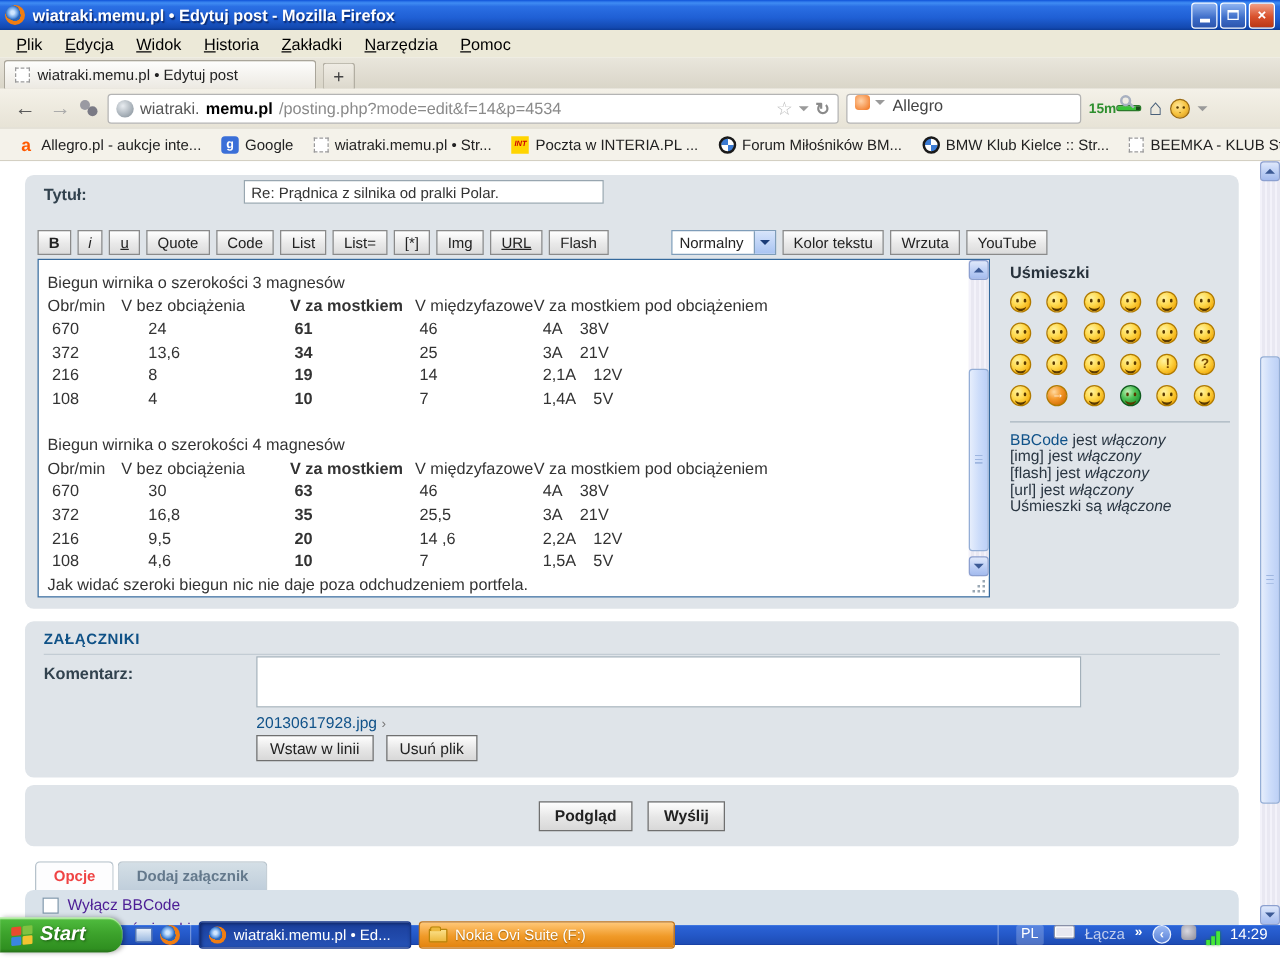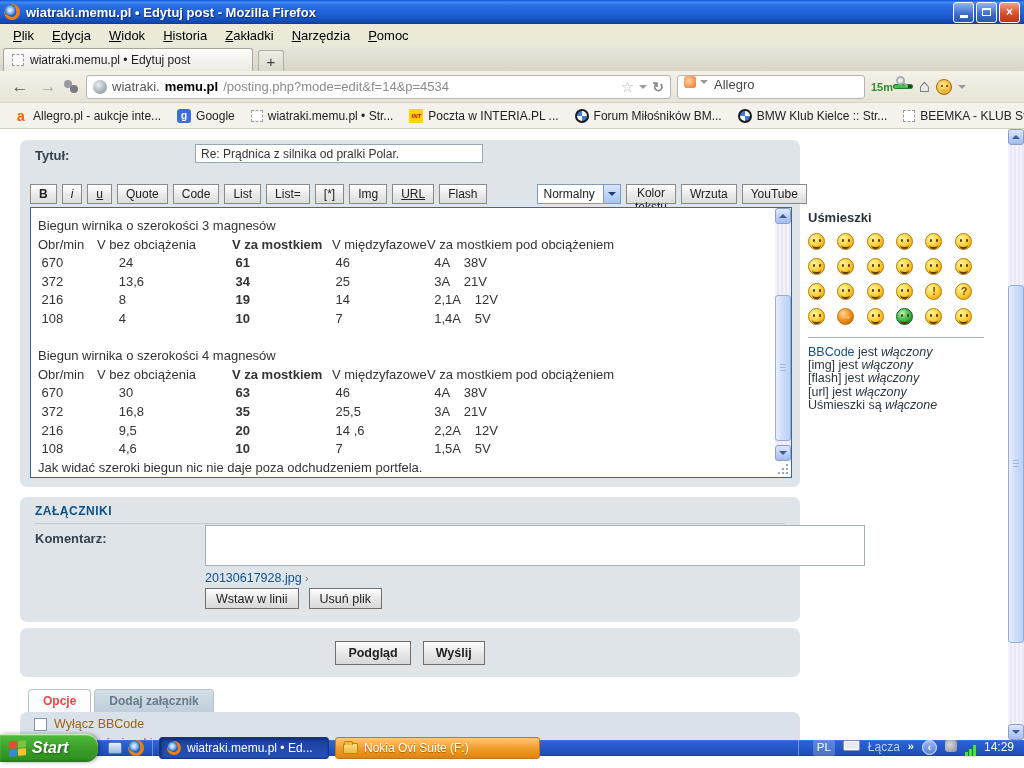--- a/index.html
+++ b/index.html
@@ -74,21 +74,21 @@
   .bm-item{display:flex;align-items:center;gap:5px;padding:2px 6px;white-space:nowrap;}
   .bm-ico{display:inline-flex;width:14px;height:14px;align-items:center;justify-content:center;flex:none;font-weight:bold;}
   .allegro-icon{color:#ff5a00;font-size:14px;}
   .google-icon{background:#3a6fd8;color:#fff;border-radius:3px;font-size:10px;}
   .placeholder-icon{width:12px;height:12px;border:1px dashed #9a9a9a;background:#fff;}
   .interia-icon{background:#ffd400;color:#c00;font-size:6px;font-style:italic;}
   .bmw-icon{border-radius:50%;border:2px solid #1a1a1a;background:conic-gradient(#fff 0 90deg,#3b7bd4 0 180deg,#fff 0 270deg,#3b7bd4 0);}
 
   
   .viewport{position:absolute;top:129px;left:0;width:1008px;height:611px;background:#fff;overflow:hidden;}
-  .panel{position:absolute;left:20px;width:780px;background:#dfe4e9;border-radius:7px;}
+  .panel{position:absolute;left:20px;width:971px;background:#dfe4e9;border-radius:7px;}
   .p1{top:11px;height:347px;}
   .p2{top:368px;height:125px;}
   .p3{top:499px;height:49px;display:flex;align-items:center;justify-content:center;gap:12px;}
 
   .fld-label{position:absolute;font-weight:bold;color:#32424e;font-size:13px;}
   .title-input{position:absolute;left:175px;top:4px;width:288px;height:19px;border:1px solid #98a6b0;background:#fff;
     font-family:"Liberation Sans",sans-serif;font-size:12px;color:#333;padding:1px 5px;}
 
   .toolbar{position:absolute;left:10px;top:44px;display:flex;gap:5px;align-items:center;}
   .bb-btn{height:20px;padding:1px 8px;font-size:12px;color:#222;border:1px solid #8a8a8a;
@@ -162,21 +162,21 @@
     background:linear-gradient(#fefefe,#e6e6e6 55%,#d8d8d8);font-family:"Liberation Sans",sans-serif;}
   .form-btn.primary{font-weight:bold;height:24px;padding:2px 12px;}
 
   
   .tabs2{position:absolute;left:28px;top:560px;display:flex;gap:3px;height:23px;}
   .opt-tab{display:flex;align-items:center;padding:0 14px;font-size:12px;font-weight:bold;border-radius:4px 4px 0 0;
     border:1px solid #b6c2cb;border-bottom:none;}
   .opt-tab.active{background:#fdfdfe;color:#ef4444;}
   .opt-tab.inactive{background:linear-gradient(#d4dfe6,#c0cedb);color:#64798c;}
   .p4{top:583px;height:60px;border-radius:7px;background:#d9e2ea;}
-  .opt-row{display:flex;align-items:center;gap:7px;padding:5px 0 0 14px;font-size:12.5px;color:#a16207;}
+  .opt-row{display:flex;align-items:center;gap:7px;padding:5px 0 0 14px;font-size:12.5px;color:#4c1d95;}
   .checkbox{width:13px;height:13px;background:#fff;border:1px solid #7e96ab;flex:none;}
 
   
   .vscroll{top:129px;left:1008px;width:16px;height:611px;}
   .vs-thumb{top:156px;height:358px;}
 
   
   .taskbar{position:absolute;top:740px;left:0;right:0;height:16px;display:flex;align-items:center;
     background:linear-gradient(180deg,#4a82e8 0,#2b63d6 6%,#2458c8 50%,#1e4cb4 95%,#15389a 100%);}
   .start-btn{height:28px;width:98px;flex:none;border-radius:0 12px 12px 0;display:flex;align-items:center;gap:6px;padding-left:9px;

